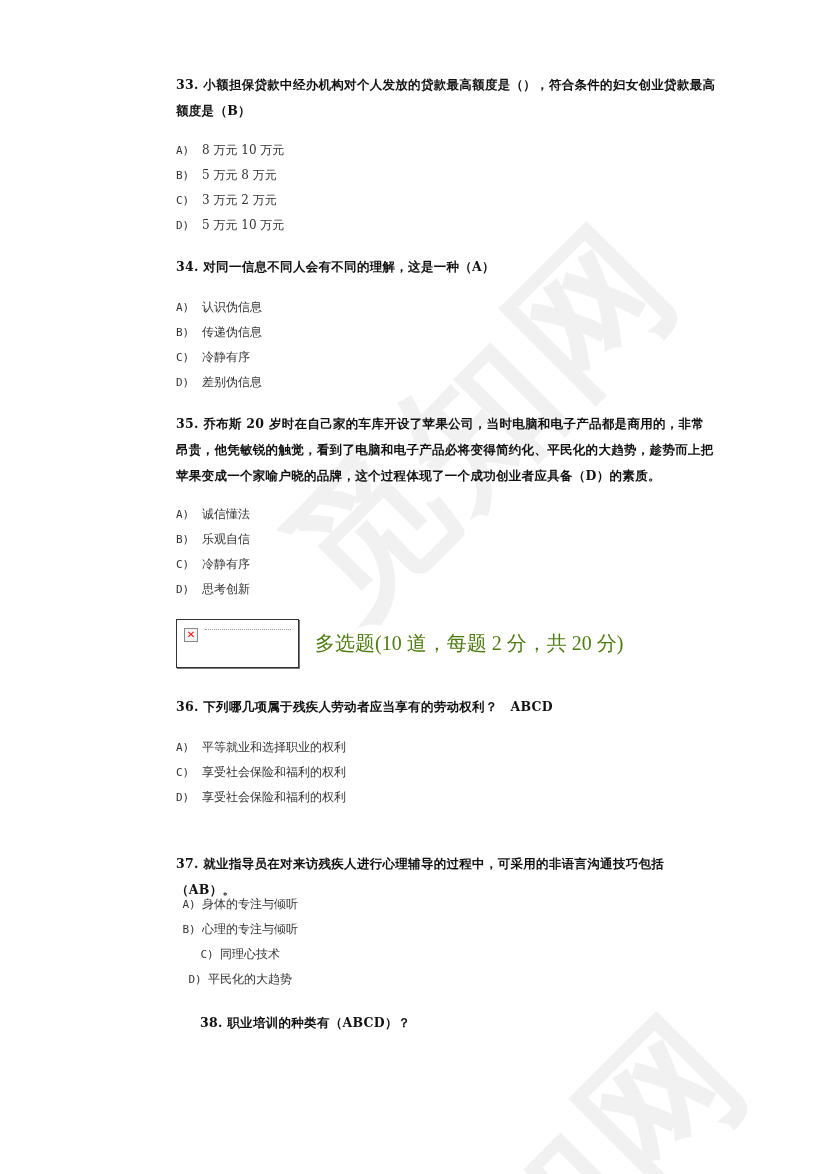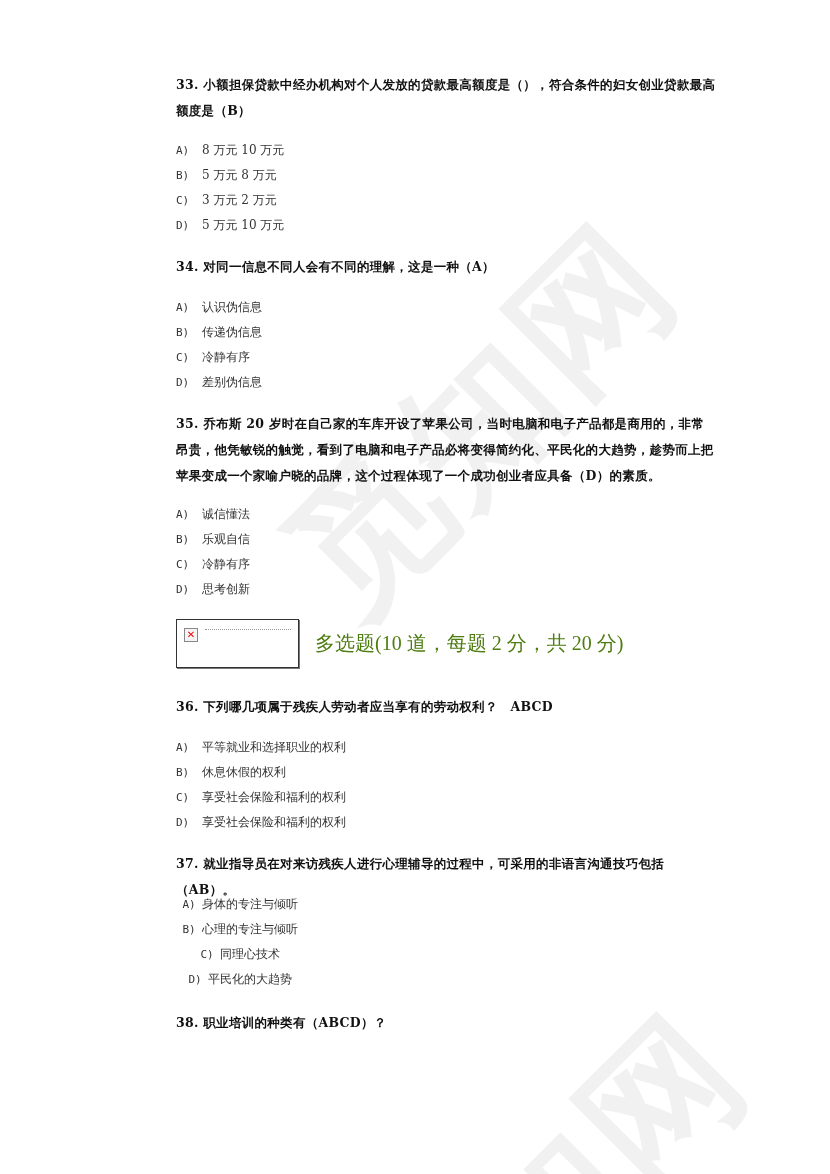--- a/index.html
+++ b/index.html
@@ -138,28 +138,27 @@
 
   <div class="section-box">
     <div class="broken-img">✕</div>
     <div class="tiny-text"></div>
   </div>
   <div class="section-title">多选题(10 道，每题 2 分，共 20 分)</div>
 
   <div class="question" style="top:678px;">36. 下列哪几项属于残疾人劳动者应当享有的劳动权利？　ABCD</div>
   <div class="options" style="top:719px;">
     <div class="option"><span class="opt-letter">A)</span><span>平等就业和选择职业的权利</span></div>
-    <div class="option"><span class="opt-letter">B)</span><span>休息休假的权利</span></div>
     <div class="option"><span class="opt-letter">C)</span><span>享受社会保险和福利的权利</span></div>
     <div class="option"><span class="opt-letter">D)</span><span>享受社会保险和福利的权利</span></div>
   </div>
 
   <div class="question" style="top:835px;">37. 就业指导员在对来访残疾人进行心理辅导的过程中，可采用的非语言沟通技巧包括（AB）。</div>
   <div class="options" style="top:876px;text-align:center;">
     <div class="option"><span class="opt-letter">A)</span><span>身体的专注与倾听</span></div>
     <div class="option"><span class="opt-letter">B)</span><span>心理的专注与倾听</span></div>
     <div class="option"><span class="opt-letter">C)</span><span>同理心技术</span></div>
     <div class="option"><span class="opt-letter">D)</span><span>平民化的大趋势</span></div>
   </div>
 
-  <div class="question" style="top:994px;">38. 职业培训的种类有（ABCD）？</div>
+  <div class="question" style="top:994px;margin-left:24px;">38. 职业培训的种类有（ABCD）？</div>
 
 </div>
 
 </body></html>

